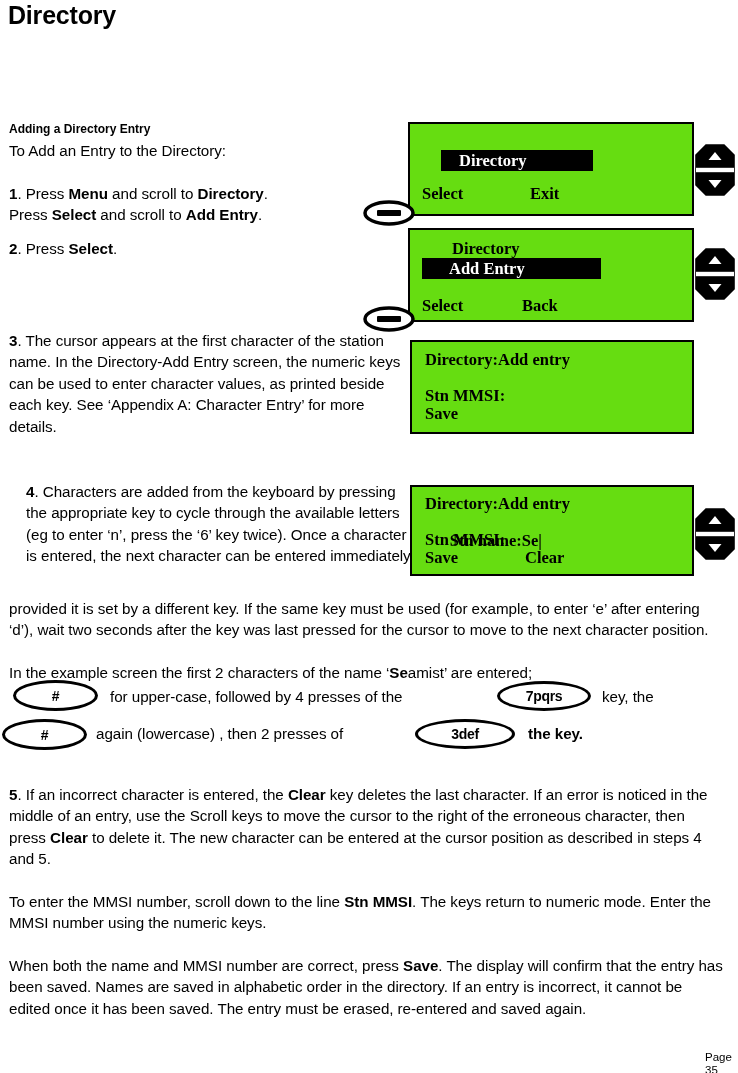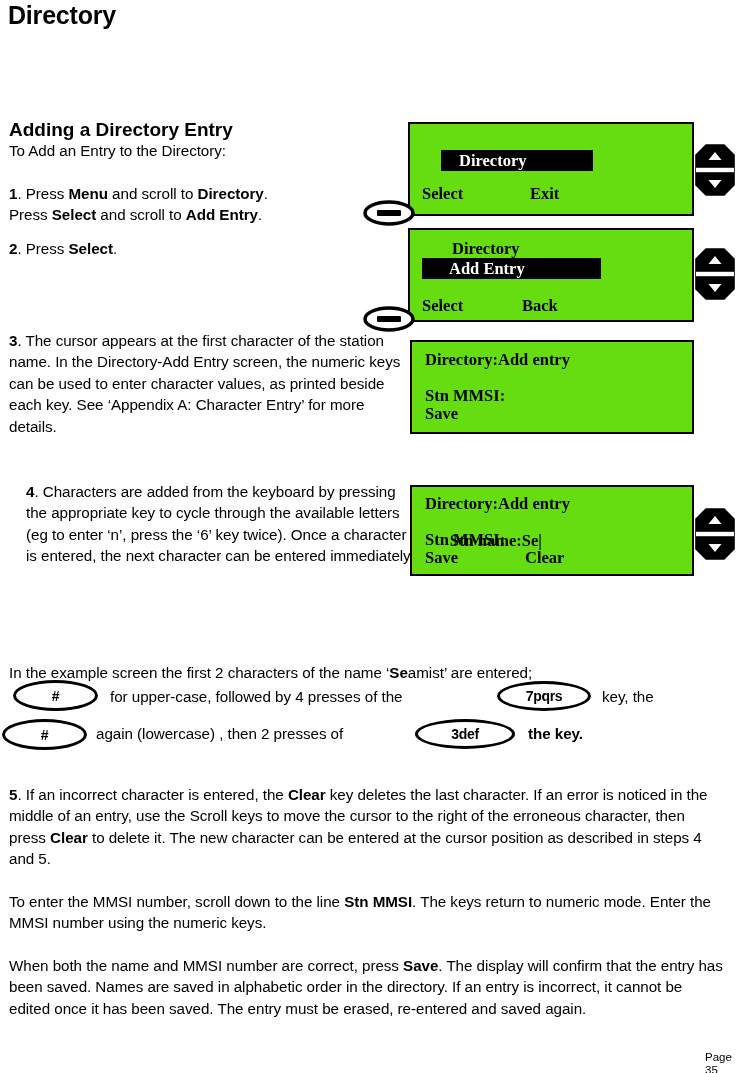--- a/index.html
+++ b/index.html
@@ -34,21 +34,21 @@
     position: absolute;
     font-size: 15.2px;
     line-height: 21.4px;
     letter-spacing: -0.05px;
     text-align: left;
   }
   .para b, .b { font-weight: bold; }
 
   .subhead {
     position: absolute;
-    font-size: 19px;
+    font-size: 12px;
     line-height: 21.4px;
     font-weight: bold;
   }
 
   
   .lcd {
     position: absolute;
     background: #66dd11;
     border: 2px solid #000000;
     box-sizing: border-box;
@@ -132,20 +132,21 @@
   </div>
 
   <div class="para" style="left:9px; top:330px; width:392px;">
     <b>3</b><span>. The cursor appears at the first character of the station name. In the Directory-Add Entry screen, the numeric keys can be used to enter character values, as printed beside each key. See ‘Appendix A: Character Entry’ for more details.</span>
   </div>
 
   <div class="para" style="left:26px; top:481px; width:392px;">
     <b>4</b><span>. Characters are added from the keyboard by pressing the appropriate key to cycle through the available letters (eg to enter ‘n’, press the ‘6’ key twice). Once a character is entered, the next character can be entered immediately</span>
   </div>
 
+  <div class="para" style="left:9px; top:598px; width:714px;">provided it is set by a different key. If the same key must be used (for example, to enter ‘e’ after entering ‘d’), wait two seconds after the key was last pressed for the cursor to move to the next character position.</div>
 
   <div class="para" style="left:9px; top:662px; width:714px;">
     <span>In the example screen the first 2 characters of the name ‘</span><b>Se</b><span>amist’ are entered;</span>
   </div>
 
   <div class="keycap" style="left:13px; top:680px; width:85px; height:31px;">#</div>
   <div class="para" style="left:110px; top:686px; width:370px;">for upper-case, followed by 4 presses of the</div>
   <div class="keycap" style="left:497px; top:681px; width:94px; height:30px;">7pqrs</div>
   <div class="para" style="left:602px; top:686px; width:130px;">key, the</div>
 

